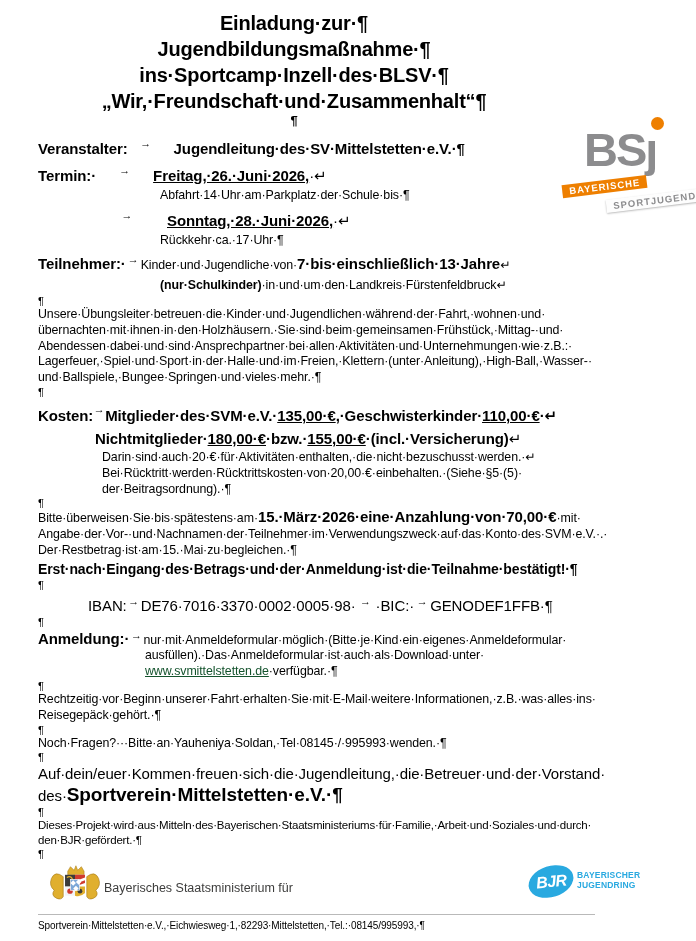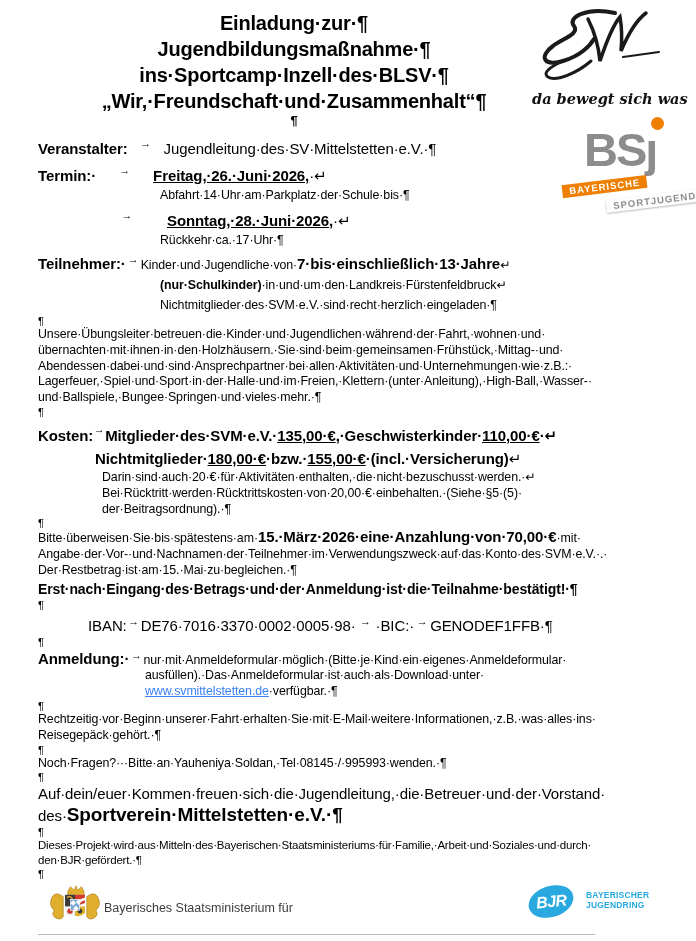--- a/index.html
+++ b/index.html
@@ -39,62 +39,51 @@
   .bsj-strip-bottom{left:36px;top:68px;background:#fdfdfd;color:var(--bsj_gray);transform:rotate(-7deg);
                     box-shadow:0 1px 2px rgba(0,0,0,.3);}
   
   .logos-row{position:relative;height:48px;margin-top:4px;}
   .ministry-logo{position:absolute;left:8px;top:0;display:flex;align-items:center;}
   .ministry-text{font-size:12.5px;line-height:16px;color:var(--ministry_text);margin-left:0;}
   .bjr-logo{position:absolute;left:490px;top:2px;display:flex;align-items:flex-start;}
   .bjr-oval{width:46px;height:31px;border-radius:50%;background:var(--bjr_blue);transform:rotate(-18deg);
             display:flex;align-items:center;justify-content:center;}
   .bjr-oval span{color:#fff;font-weight:bold;font-style:italic;font-size:16px;transform:rotate(12deg);letter-spacing:-0.5px;}
-  .bjr-text{font-size:8.5px;font-weight:bold;color:var(--bjr_blue);line-height:10px;margin-left:12px;margin-top:4px;letter-spacing:0.2px;}
+  .bjr-text{font-size:8.5px;font-weight:bold;color:var(--bjr_blue);line-height:10px;margin-left:3px;margin-top:4px;letter-spacing:0.2px;}
   .footer-sep{height:1px;background:#b9b9b9;width:557px;margin:2px 0 5px 0;}
   .footer-line{font-size:10px;line-height:11.5px;letter-spacing:-0.1px;}
 </style>
 </head>
 <body>
 
 <div class="page">
 
-  <div class="svm-logo">
-    <svg viewBox="0 0 130 78" width="132" height="78">
-      <g fill="none" stroke="#1a1a1a" stroke-linecap="round">
-        <path d="M82,7 C54,1 34,11 41,20 C47,28 29,33 20,40 C6,50 10,61 30,55 C47,50 57,40 61,33" stroke-width="4"></path>
-        <path d="M30,55 C17,61 9,67 15,71 C23,76 44,67 58,55" stroke-width="3"></path>
-        <path d="M55,13 C62,27 66,44 67,55 C74,34 80,19 87,11 C89,22 89,34 88,45 C96,26 105,13 113,7" stroke-width="3.5"></path>
-        <path d="M90,51 L126,46" stroke-width="2.2"></path>
-      </g>
-    </svg>
-    <div class="svm-slogan">da bewegt sich was</div>
-  </div>
 
   <div class="bsj-logo">
     <div class="bsj-word"><span>BS</span><span>ȷ</span><span class="bsj-dot"></span></div>
     <div class="bsj-strip bsj-strip-top">BAYERISCHE</div>
     <div class="bsj-strip bsj-strip-bottom">SPORTJUGEND</div>
   </div>
 
   <div class="content">
     <div class="doc-title">Einladung·zur·¶
 Jugendbildungsmaßnahme·¶
 ins·Sportcamp·Inzell·des·BLSV·¶
 „Wir,·Freundschaft·und·Zusammenhalt“¶</div>
     <div class="title-mark">¶</div>
 
-    <p class="p" id="veranstalter"><span style="font-weight: bold;">Veranstalter:</span><span class="tab" style="width: 36px;">→</span><span style="font-weight: normal;">Jugendleitung·des·SV·Mittelstetten·e.V.·¶</span></p>
+    <p class="p" id="veranstalter"><span style="font-weight: bold;">Veranstalter:</span><span class="tab" style="width: 36px;">→</span><span style="font-weight: bold; margin-left: 10px;">Jugendleitung·des·SV·Mittelstetten·e.V.·¶</span></p>
     <p class="p" id="termin1"><span style="font-weight: bold;">Termin:·</span><span class="tab" style="width: 57px;">→</span><span style="font-weight: bold; text-decoration: underline;">Freitag,·26.·Juni·2026,</span><span>·↵</span></p>
     <p class="p" id="abfahrt"><span>Abfahrt·14·Uhr·am·Parkplatz·der·Schule·bis·¶</span></p>
     <p class="p" id="termin2"><span class="tab" style="width: 64px;">→</span><span style="font-weight: bold; text-decoration: underline; margin-left: 8px;">Sonntag,·28.·Juni·2026,</span><span>·↵</span></p>
     <p class="p" id="rueckkehr"><span>Rückkehr·ca.·17·Uhr·¶</span></p>
     <p class="p" id="teilnehmer"><span style="font-weight: bold; font-size: 15px;">Teilnehmer:·</span><span class="tab" style="width: 15px;">→</span><span>Kinder·und·Jugendliche·von·</span><span style="font-weight: bold; font-size: 15px;">7·bis·einschließlich·13·Jahre</span><span>↵
 </span><span style="font-weight: bold;">(nur·Schulkinder)</span><span>·in·und·um·den·Landkreis·Fürstenfeldbruck↵
-</span><span>Nichtmitglieder·des·SVM·e.V.·sind·recht·herzlich·eingeladen·¶</span></p>
+</span></p>
 
     <p class="mark">¶</p>
     <p class="p" id="para1"><span>Unsere·Übungsleiter·betreuen·die·Kinder·und·Jugendlichen·während·der·Fahrt,·wohnen·und·
 übernachten·mit·ihnen·in·den·Holzhäusern.·Sie·sind·beim·gemeinsamen·Frühstück,·Mittag-·und·
 Abendessen·dabei·und·sind·Ansprechpartner·bei·allen·Aktivitäten·und·Unternehmungen·wie·z.B.:·
 Lagerfeuer,·Spiel·und·Sport·in·der·Halle·und·im·Freien,·Klettern·(unter·Anleitung),·High-Ball,·Wasser-·
 und·Ballspiele,·Bungee·Springen·und·vieles·mehr.·¶</span></p>
     <p class="mark">¶</p>
 
     <p class="p" id="kosten-main"><span style="font-weight: bold;">Kosten:</span><span class="tab" style="width: 12px;">→</span><span style="font-weight: bold;">Mitglieder·des·SVM·e.V.·</span><span style="font-weight: bold; text-decoration: underline;">135,00·€</span><span style="font-weight: bold;">,·Geschwisterkinder·</span><span style="font-weight: bold; text-decoration: underline;">110,00·€</span><span style="font-weight: bold;">·↵
@@ -108,21 +97,21 @@
 Angabe·der·Vor-·und·Nachnamen·der·Teilnehmer·im·Verwendungszweck·auf·das·Konto·des·SVM·e.V.·.·
 Der·Restbetrag·ist·am·15.·Mai·zu·begleichen.·¶</span></p>
     <p class="p" id="bestaetigt"><span style="font-weight: bold; margin-top: 31px;">Erst·nach·Eingang·des·Betrags·und·der·Anmeldung·ist·die·Teilnahme·bestätigt!·¶</span></p>
     <p class="mark">¶</p>
 
     <p class="p" id="iban"><span>IBAN:</span><span class="tab" style="width: 14px;">→</span><span>DE76·7016·3370·0002·0005·98·</span><span class="tab" style="width: 20px;">→</span><span>·BIC:·</span><span class="tab" style="width: 16px;">→</span><span>GENODEF1FFB·¶</span></p>
     <p class="mark">¶</p>
 
     <p class="p" id="anmeldung"><span style="font-weight: bold; font-size: 15px;">Anmeldung:·</span><span class="tab" style="width: 14px;">→</span><span>nur·mit·Anmeldeformular·möglich·(Bitte·je·Kind·ein·eigenes·Anmeldeformular·
 ausfüllen).·Das·Anmeldeformular·ist·auch·als·Download·unter·
-</span><span style="color: #3b82f6; text-decoration: underline;">www.svmittelstetten.de</span><span>·verfügbar.·¶</span></p>
+</span><span style="color: #14532d; text-decoration: underline;">www.svmittelstetten.de</span><span>·verfügbar.·¶</span></p>
     <p class="mark">¶</p>
 
     <p class="p" id="rechtzeitig"><span>Rechtzeitig·vor·Beginn·unserer·Fahrt·erhalten·Sie·mit·E-Mail·weitere·Informationen,·z.B.·was·alles·ins·
 Reisegepäck·gehört.·¶</span></p>
     <p class="mark">¶</p>
 
     <p class="p" id="fragen"><span>Noch·Fragen?···Bitte·an·Yauheniya·Soldan,·Tel·08145·/·995993·wenden.·¶</span></p>
     <p class="mark">¶</p>
 
     <p class="p" id="closing"><span>Auf·dein/euer·Kommen·freuen·sich·die·Jugendleitung,·die·Betreuer·und·der·Vorstand·

